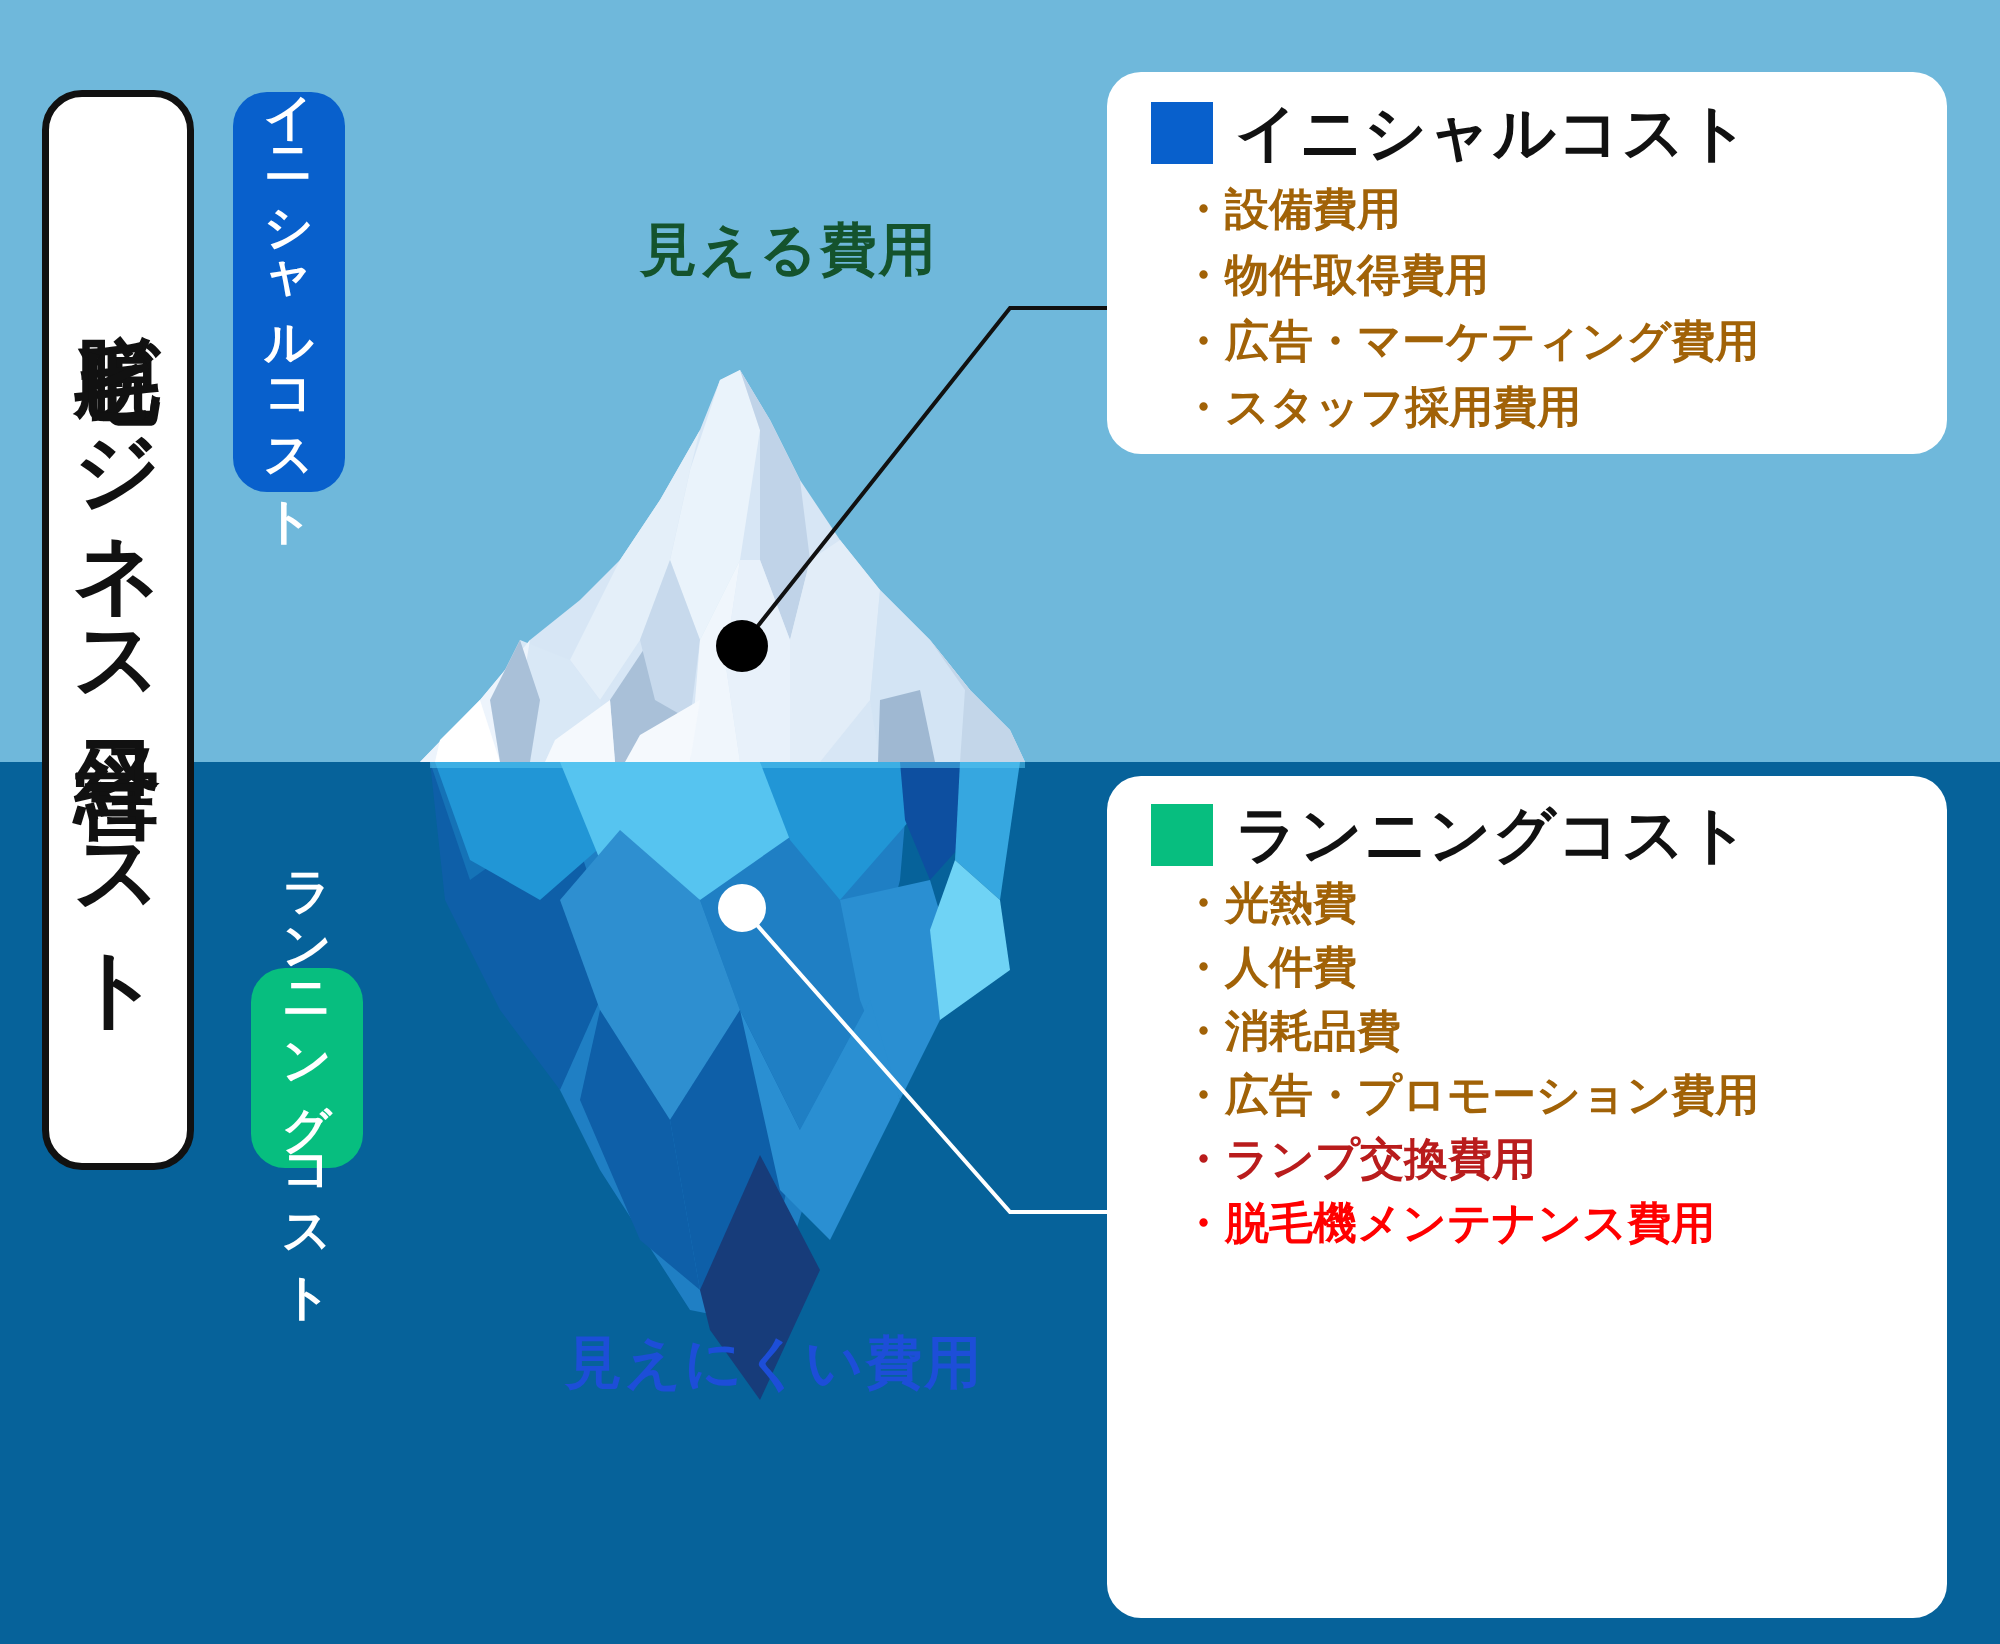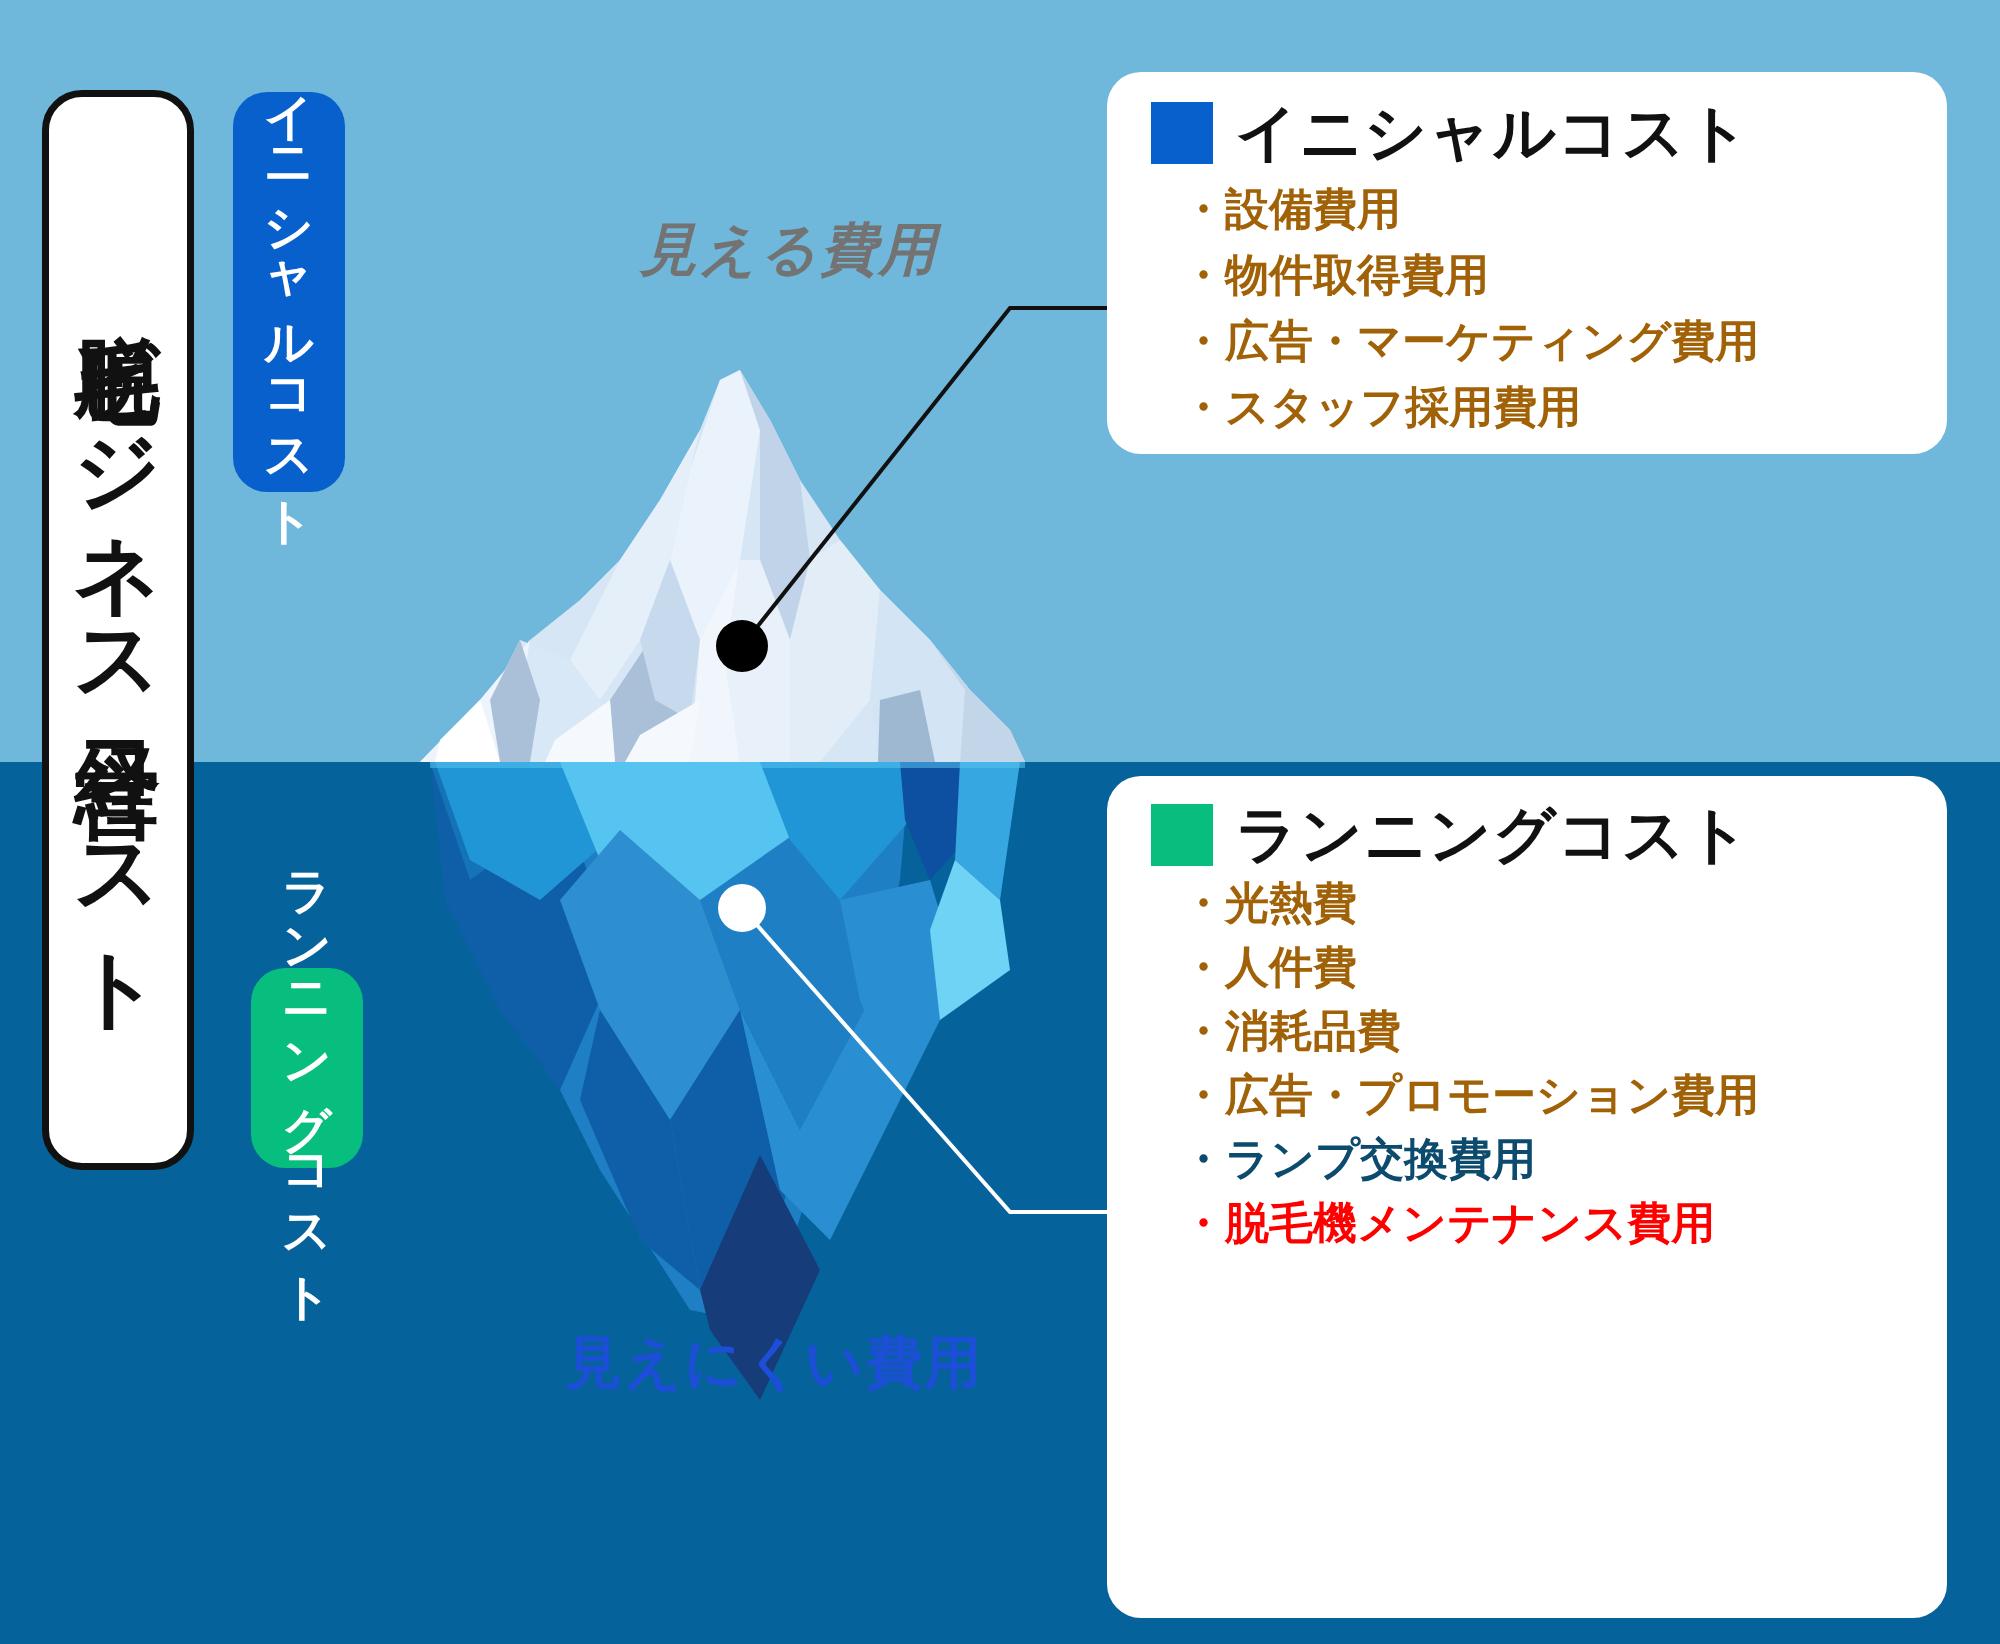--- a/index.html
+++ b/index.html
@@ -243,21 +243,21 @@
   </div>
 
   <div class="pill pill-initial" style="background: rgb(8, 96, 204);">
     <span class="vtext">イニシャルコスト</span>
   </div>
 
   <div class="pill pill-running" style="background: rgb(7, 190, 127);">
     <span class="vtext">ランニングコスト</span>
   </div>
 
-  <div class="red-label label-visible" style="color: #737373; font-style: italic;">見える費用</div>
+  <div class="red-label label-visible" style="color: #14532d;">見える費用</div>
   <div class="red-label label-hidden" style="color: #1d4ed8;">見えにくい費用</div>
 
   <div class="card card-initial">
     <div class="card-head">
       <span class="swatch swatch-blue" style="background: rgb(8, 96, 204);"></span>
       <span class="card-title">イニシャルコスト</span>
     </div>
     <ul class="bullets" id="initial-list">
         <li>設備費用</li>
         <li>物件取得費用</li>
@@ -269,18 +269,18 @@
   <div class="card card-running">
     <div class="card-head">
       <span class="swatch swatch-green" style="background: rgb(7, 190, 127);"></span>
       <span class="card-title">ランニングコスト</span>
     </div>
     <ul class="bullets" id="running-list">
         <li>光熱費</li>
         <li>人件費</li>
         <li>消耗品費</li>
         <li>広告・プロモーション費用</li>
-        <li class="red" style="color: #0c4a6e;">ランプ交換費用</li>
+        <li class="red" style="color: #b91c1c;">ランプ交換費用</li>
         <li class="red" style="color: rgb(255, 0, 0);">脱毛機メンテナンス費用</li>
       </ul>
   </div>
 
 </div>
 
 </body></html>

